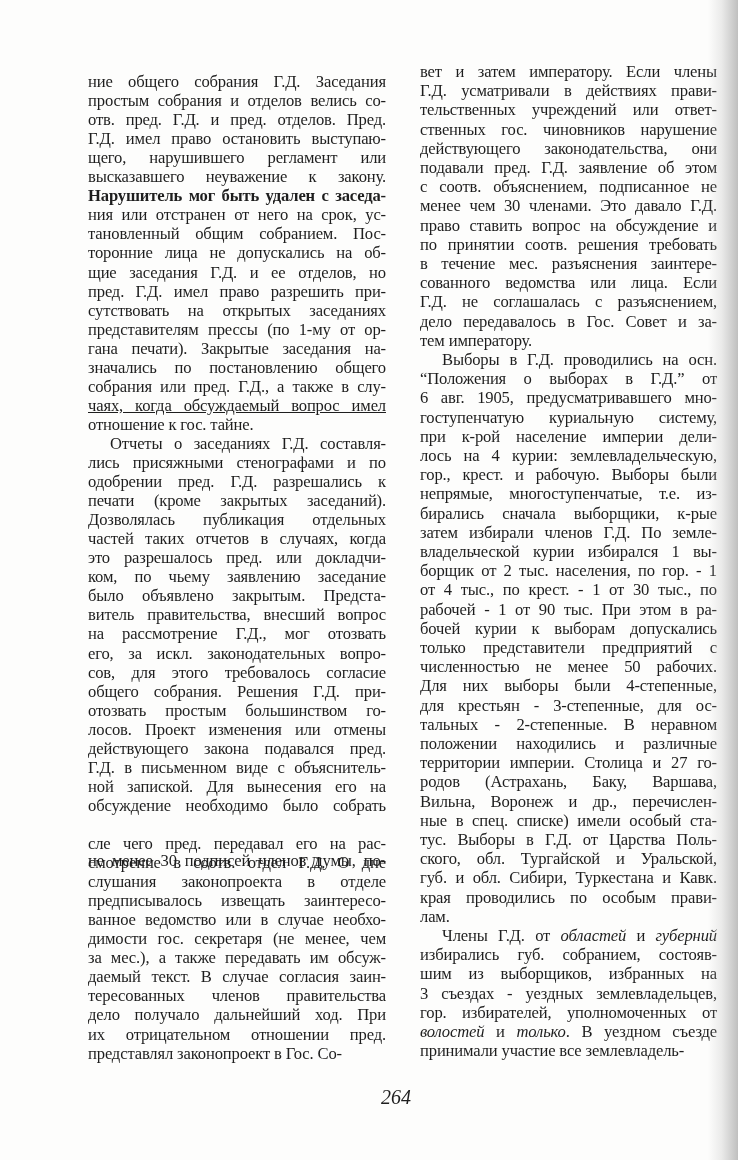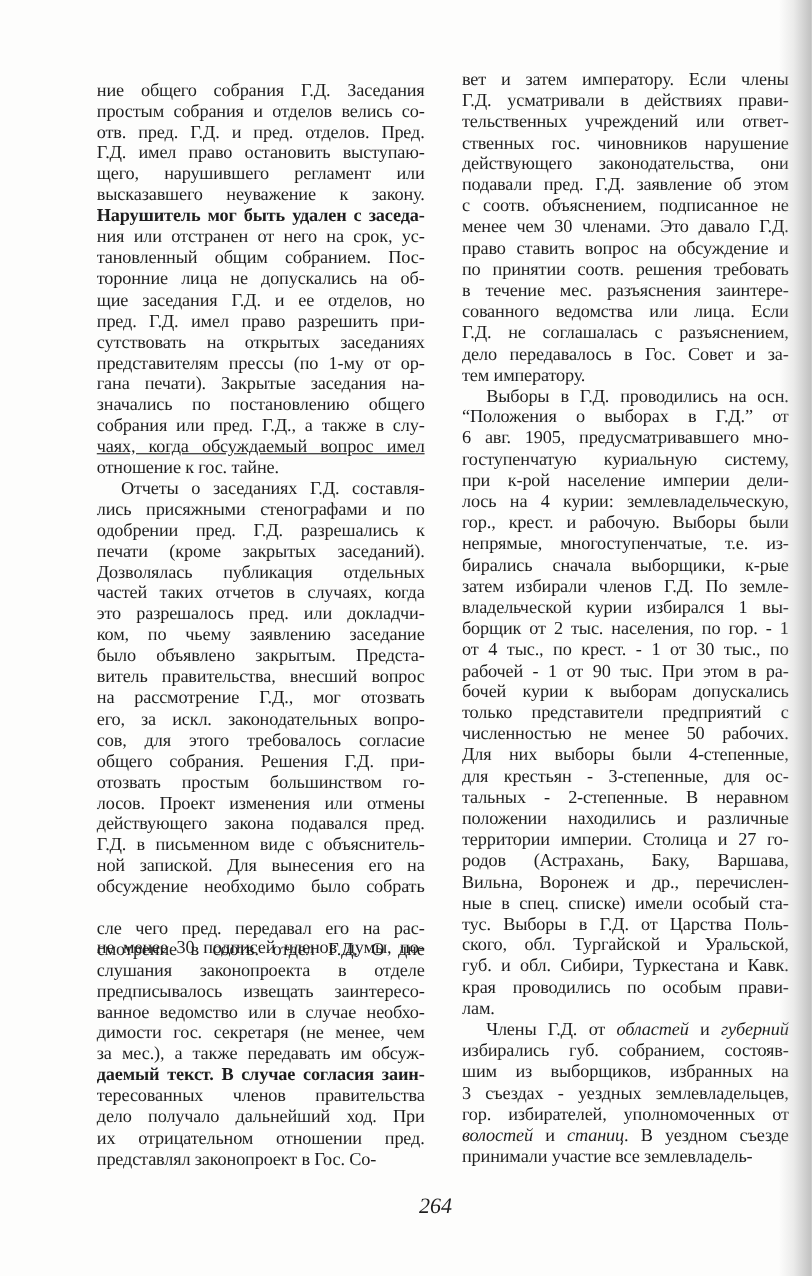--- a/index.html
+++ b/index.html
@@ -76,21 +76,21 @@
       <div class="line" style="top: 775.85px;">ной запиской. Для вынесения его на</div>
       <div class="line" style="top: 794.9px;">обсуждение необходимо было собрать</div>
       <div class="line" style="top: 813.95px; margin-top: 36px;">не менее 30 подписей членов думы, по-</div>
       <div class="line" style="top: 833px;">сле чего пред. передавал его на рас-</div>
       <div class="line" style="top: 852.05px;">смотрение в соотв. отдел Г.Д. О дне</div>
       <div class="line" style="top: 871.1px;">слушания законопроекта в отделе</div>
       <div class="line" style="top: 890.15px;">предписывалось извещать заинтересо-</div>
       <div class="line" style="top: 909.2px;">ванное ведомство или в случае необхо-</div>
       <div class="line" style="top: 928.25px;">димости гос. секретаря (не менее, чем</div>
       <div class="line" style="top: 947.3px;">за мес.), а также передавать им обсуж-</div>
-      <div class="line" style="top: 966.35px; font-weight: bold;">даемый текст. В случае согласия заин-</div>
+      <div class="line" style="top: 966.35px;">даемый текст. В случае согласия заин-</div>
       <div class="line" style="top: 985.4px;">тересованных членов правительства</div>
       <div class="line" style="top: 1004.45px;">дело получало дальнейший ход. При</div>
       <div class="line" style="top: 1023.5px;">их отрицательном отношении пред.</div>
       <div class="line last" style="top: 1042.55px;">представлял законопроект в Гос. Со-</div>
     </div>
   <div class="col right" id="colR">
       <div class="line" style="top: 61px;">вет и затем императору. Если члены</div>
       <div class="line" style="top: 80.2px;">Г.Д. усматривали в действиях прави-</div>
       <div class="line" style="top: 99.4px;">тельственных учреждений или ответ-</div>
       <div class="line" style="top: 118.6px;">ственных гос. чиновников нарушение</div>
@@ -133,18 +133,18 @@
       <div class="line" style="top: 829px;">тус. Выборы в Г.Д. от Царства Поль-</div>
       <div class="line" style="top: 848.2px;">ского, обл. Тургайской и Уральской,</div>
       <div class="line" style="top: 867.4px;">губ. и обл. Сибири, Туркестана и Кавк.</div>
       <div class="line" style="top: 886.6px;">края проводились по особым прави-</div>
       <div class="line last" style="top: 905.8px;">лам.</div>
       <div class="line indent" style="top: 925px;">Члены Г.Д. от <i>областей</i> и <i>губерний</i></div>
       <div class="line" style="top: 944.2px;">избирались губ. собранием, состояв-</div>
       <div class="line" style="top: 963.4px;">шим из выборщиков, избранных на</div>
       <div class="line" style="top: 982.6px;">3 съездах - уездных землевладельцев,</div>
       <div class="line" style="top: 1001.8px;">гор. избирателей, уполномоченных от</div>
-      <div class="line" style="top: 1021px;"><i>волостей</i> и <i>станиц</i>. В уездном съезде</div>
+      <div class="line" style="top: 1021px;"><i>волостей</i> и <i>только</i>. В уездном съезде</div>
       <div class="line last" style="top: 1040.2px;">принимали участие все землевладель-</div>
     </div>
   <div class="pagenum">264</div>
   <div class="shadow"></div>
 </div>
 
 </body></html>

